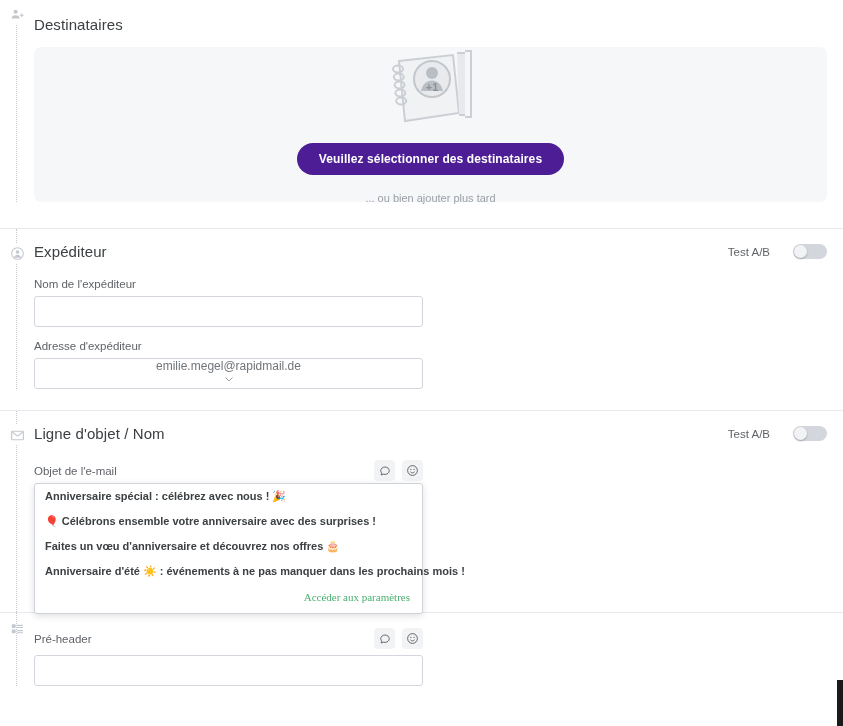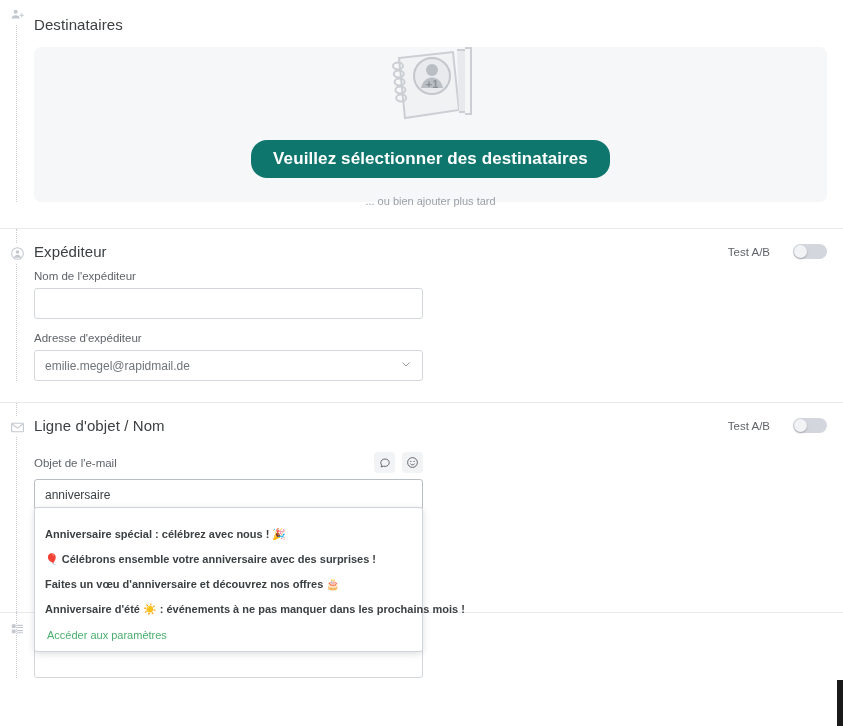--- a/index.html
+++ b/index.html
@@ -46,61 +46,61 @@
   }
 
   
   .recip-box {
     margin: 14px 16px 0 0; height: 155px; background: #f6f7f9;
     border-radius: 7px; display: flex; flex-direction: column;
     align-items: center; justify-content: center;
   }
   .recip-illu { margin-bottom: 6px; }
   .btn-green {
-    background: #0f766e; color: #fff; border: none; border-radius: 16px;
-    font-size: 17px; font-weight: bold; font-family: "Liberation Sans", sans-serif;
+    background: #4c1d95; color: #fff; border: none; border-radius: 16px;
+    font-size: 12px; font-weight: bold; font-family: "Liberation Sans", sans-serif;
     padding: 9px 22px; cursor: pointer; letter-spacing: .1px;
   }
   .recip-later { margin-top: 17px; font-size: 11px; color: #9aa0a6; }
 
   .divider { border-top: 1px solid #e8eaed; }
 
   
   .field-label { font-size: 11.5px; color: #5f6368; margin-bottom: 6px; }
   .field-row {
     display: flex; align-items: center; justify-content: space-between;
     width: 389px;
     gap: 34px;
   }
   .input {
     width: 389px; height: 31px; border: 1px solid #d3d7dd; border-radius: 3px;
     background: #fff; font-size: 12px; color: #3c4043;
     padding: 0 10px; display: flex; align-items: center;
     font-family: "Liberation Sans", sans-serif;
   }
-  .input.select { justify-content: space-between; color: #70757a; }
+  .input.select { justify-content: space-between; color: #70757a; flex-direction: column; }
   .chev { color: #9aa0a6; font-size: 12px; }
   .icon-btns { display: flex; gap: 7px; }
   .icon-btn {
     width: 21px; height: 21px; border-radius: 4px; background: #f1f3f5;
     display: flex; align-items: center; justify-content: center;
     color: #5f6368; cursor: pointer;
   }
 
   
   .suggest {
-    position: absolute; left: 34px; top: 507px; width: 389px;
+    position: absolute; left: 34px; top: 483px; width: 389px;
     background: #fff; border: 1px solid #cfd4da; border-radius: 3px;
-    box-shadow: 0 2px 7px rgba(0,0,0,.13); padding: 14px 0 6px; z-index: 20;
+    box-shadow: 0 2px 7px rgba(0,0,0,.13); padding: 0 0 6px; z-index: 20;
   }
   .suggest-item {
     font-size: 11px; font-weight: bold; color: #3c4043;
     padding: 6px 10px; cursor: pointer; white-space: nowrap;
   }
-  .suggest-foot { text-align: left; padding: 3px 12px 2px; }
+  .suggest-foot { text-align: right; padding: 3px 12px 2px; font-family: Liberation Serif, serif; }
   .suggest-link { font-size: 11px; color: #4aaf6e; cursor: pointer; }
   .scroll-mark {
     position: absolute; right: 0; bottom: 0; width: 6px; height: 46px;
     background: #1a1a1a;
   }
 </style>
 </head>
 <body>
 
 <div class="page">
@@ -160,21 +160,21 @@
     <div class="sec-head">
       <div class="sec-title">Expéditeur</div>
       <div class="ab">
         <span class="ab-label">Test A/B</span>
         <span class="switch">
           <span class="knob"></span>
         </span>
       </div>
     </div>
 
-    <div style="margin-top:10px;">
+    <div style="margin-top:18px;">
       <div class="field-label">Nom de l'expéditeur</div>
       <div class="input"></div>
     </div>
 
     <div style="margin-top:13px;">
       <div class="field-label">Adresse d'expéditeur</div>
       <div class="input select">
         <span>emilie.megel@rapidmail.de</span>
         <span class="chev">
           <svg width="12" height="12" viewBox="0 0 24 24" fill="none" stroke="currentColor" stroke-width="2">

